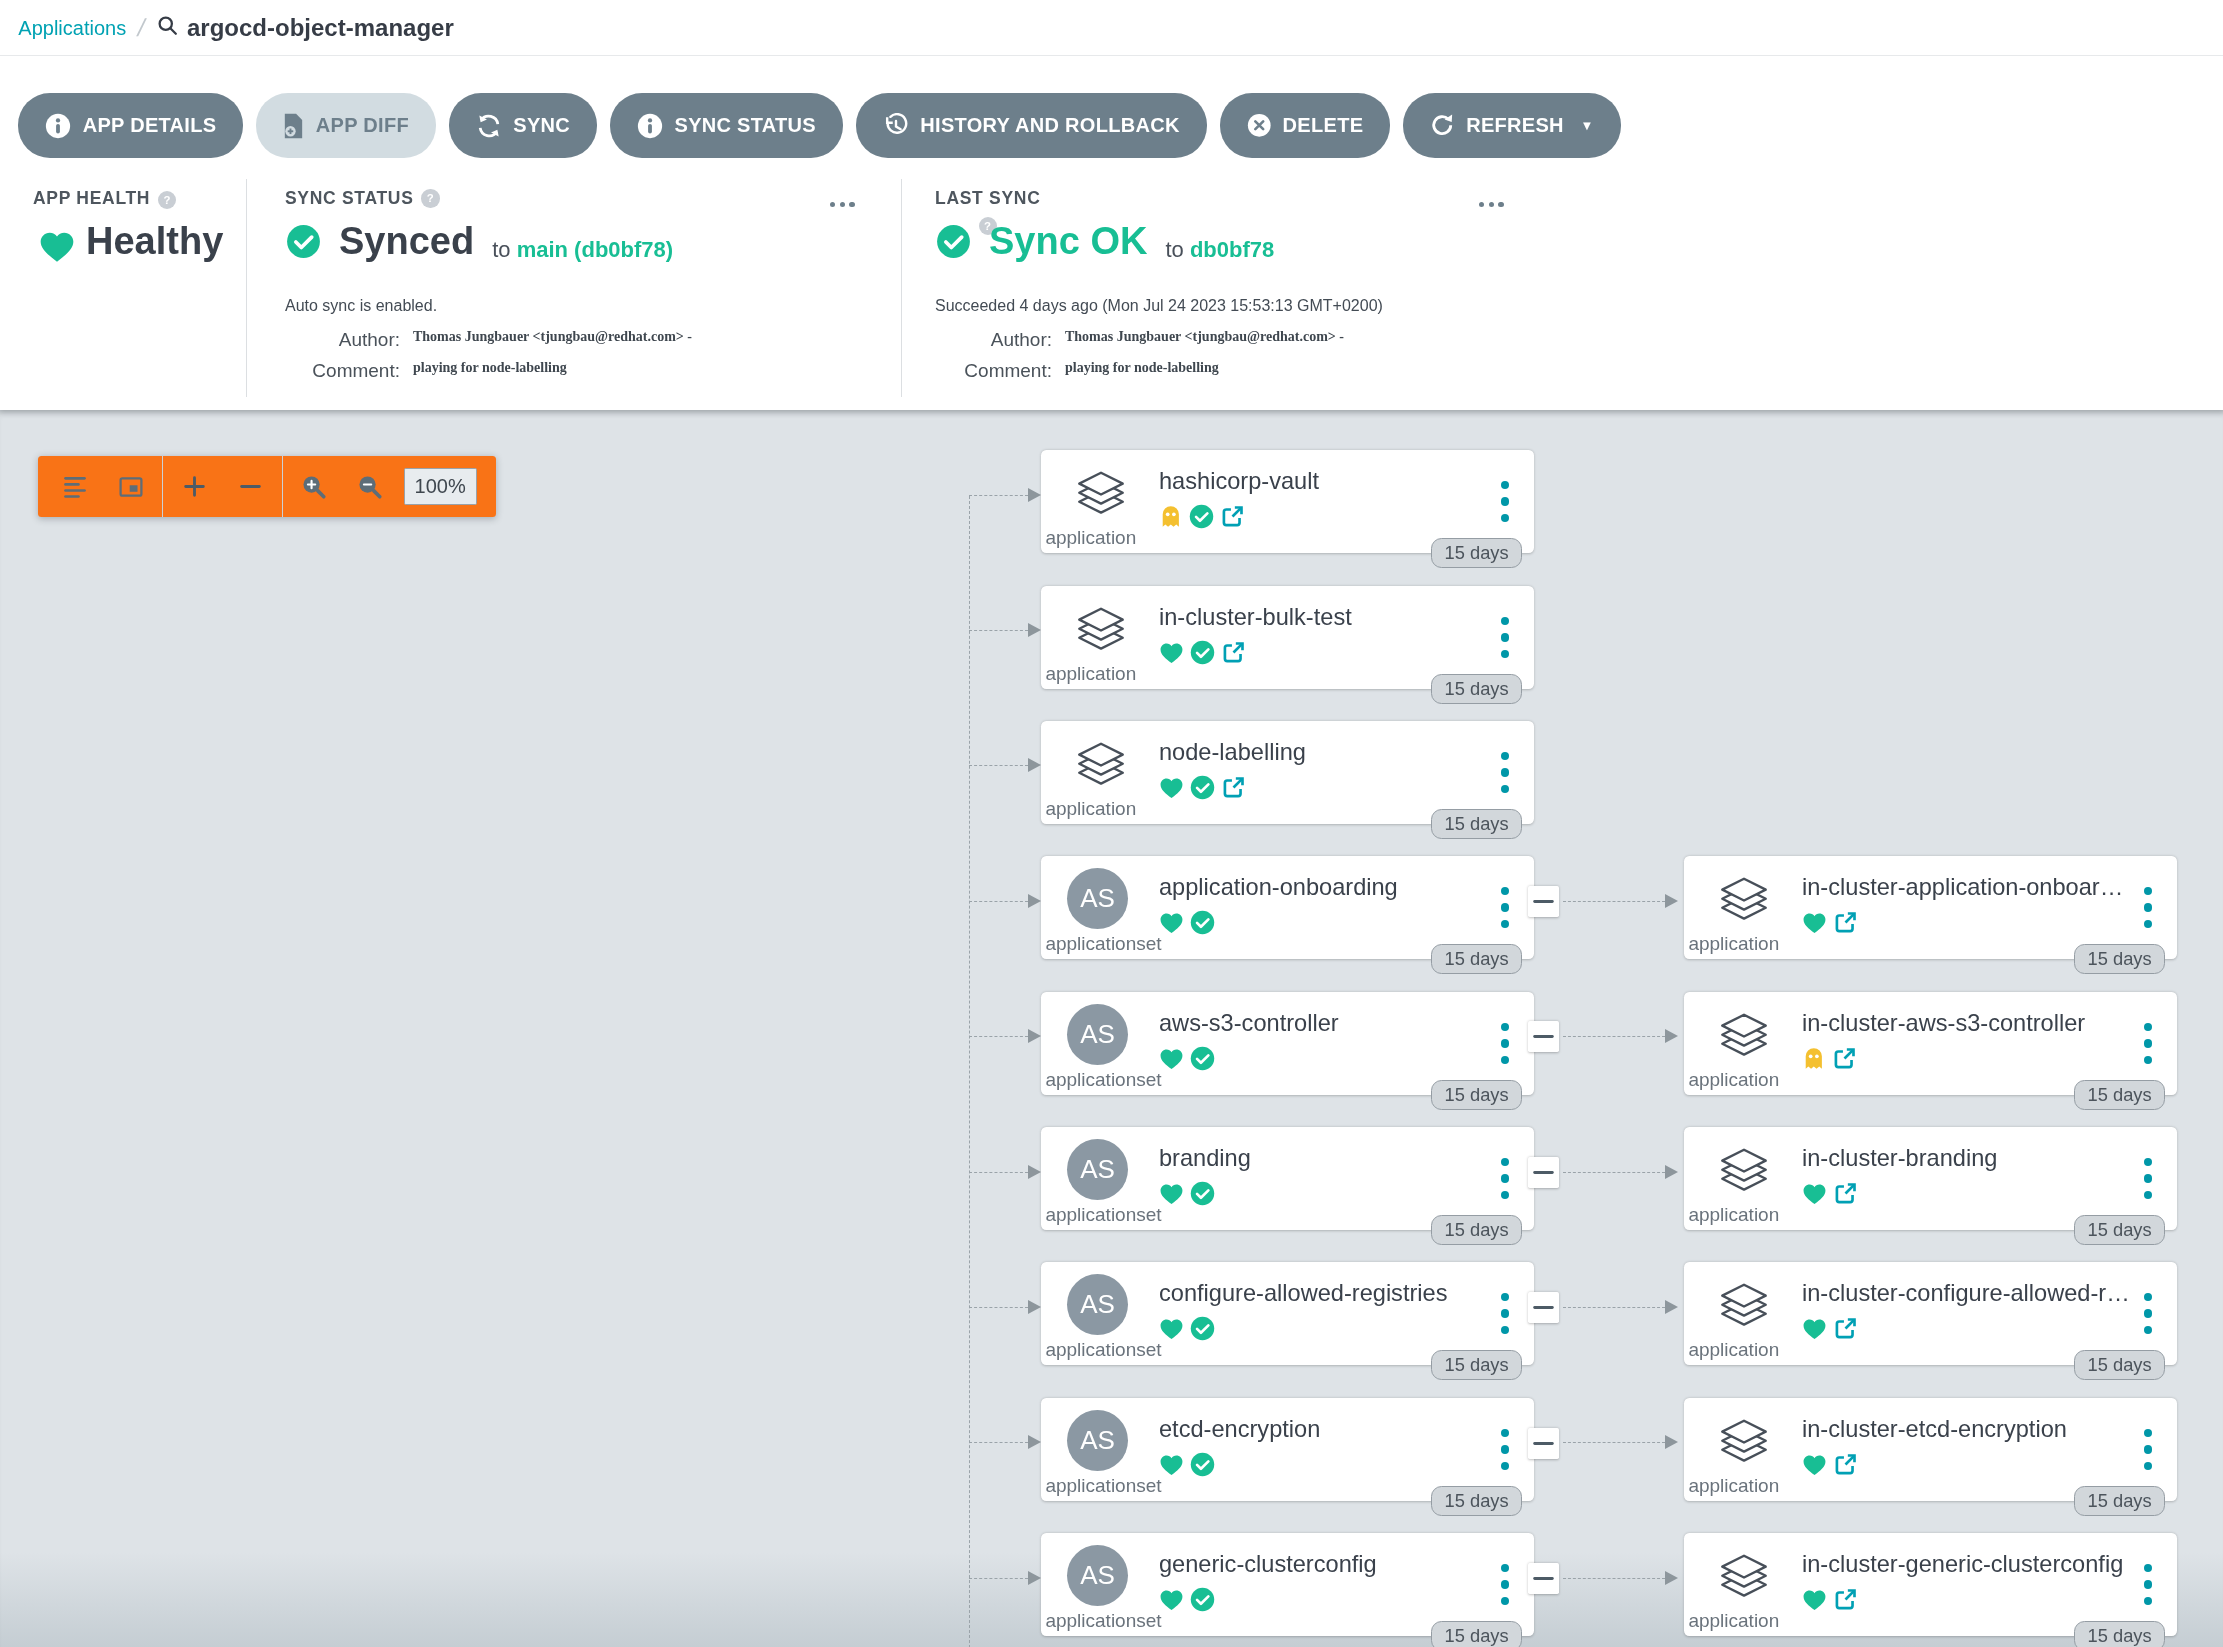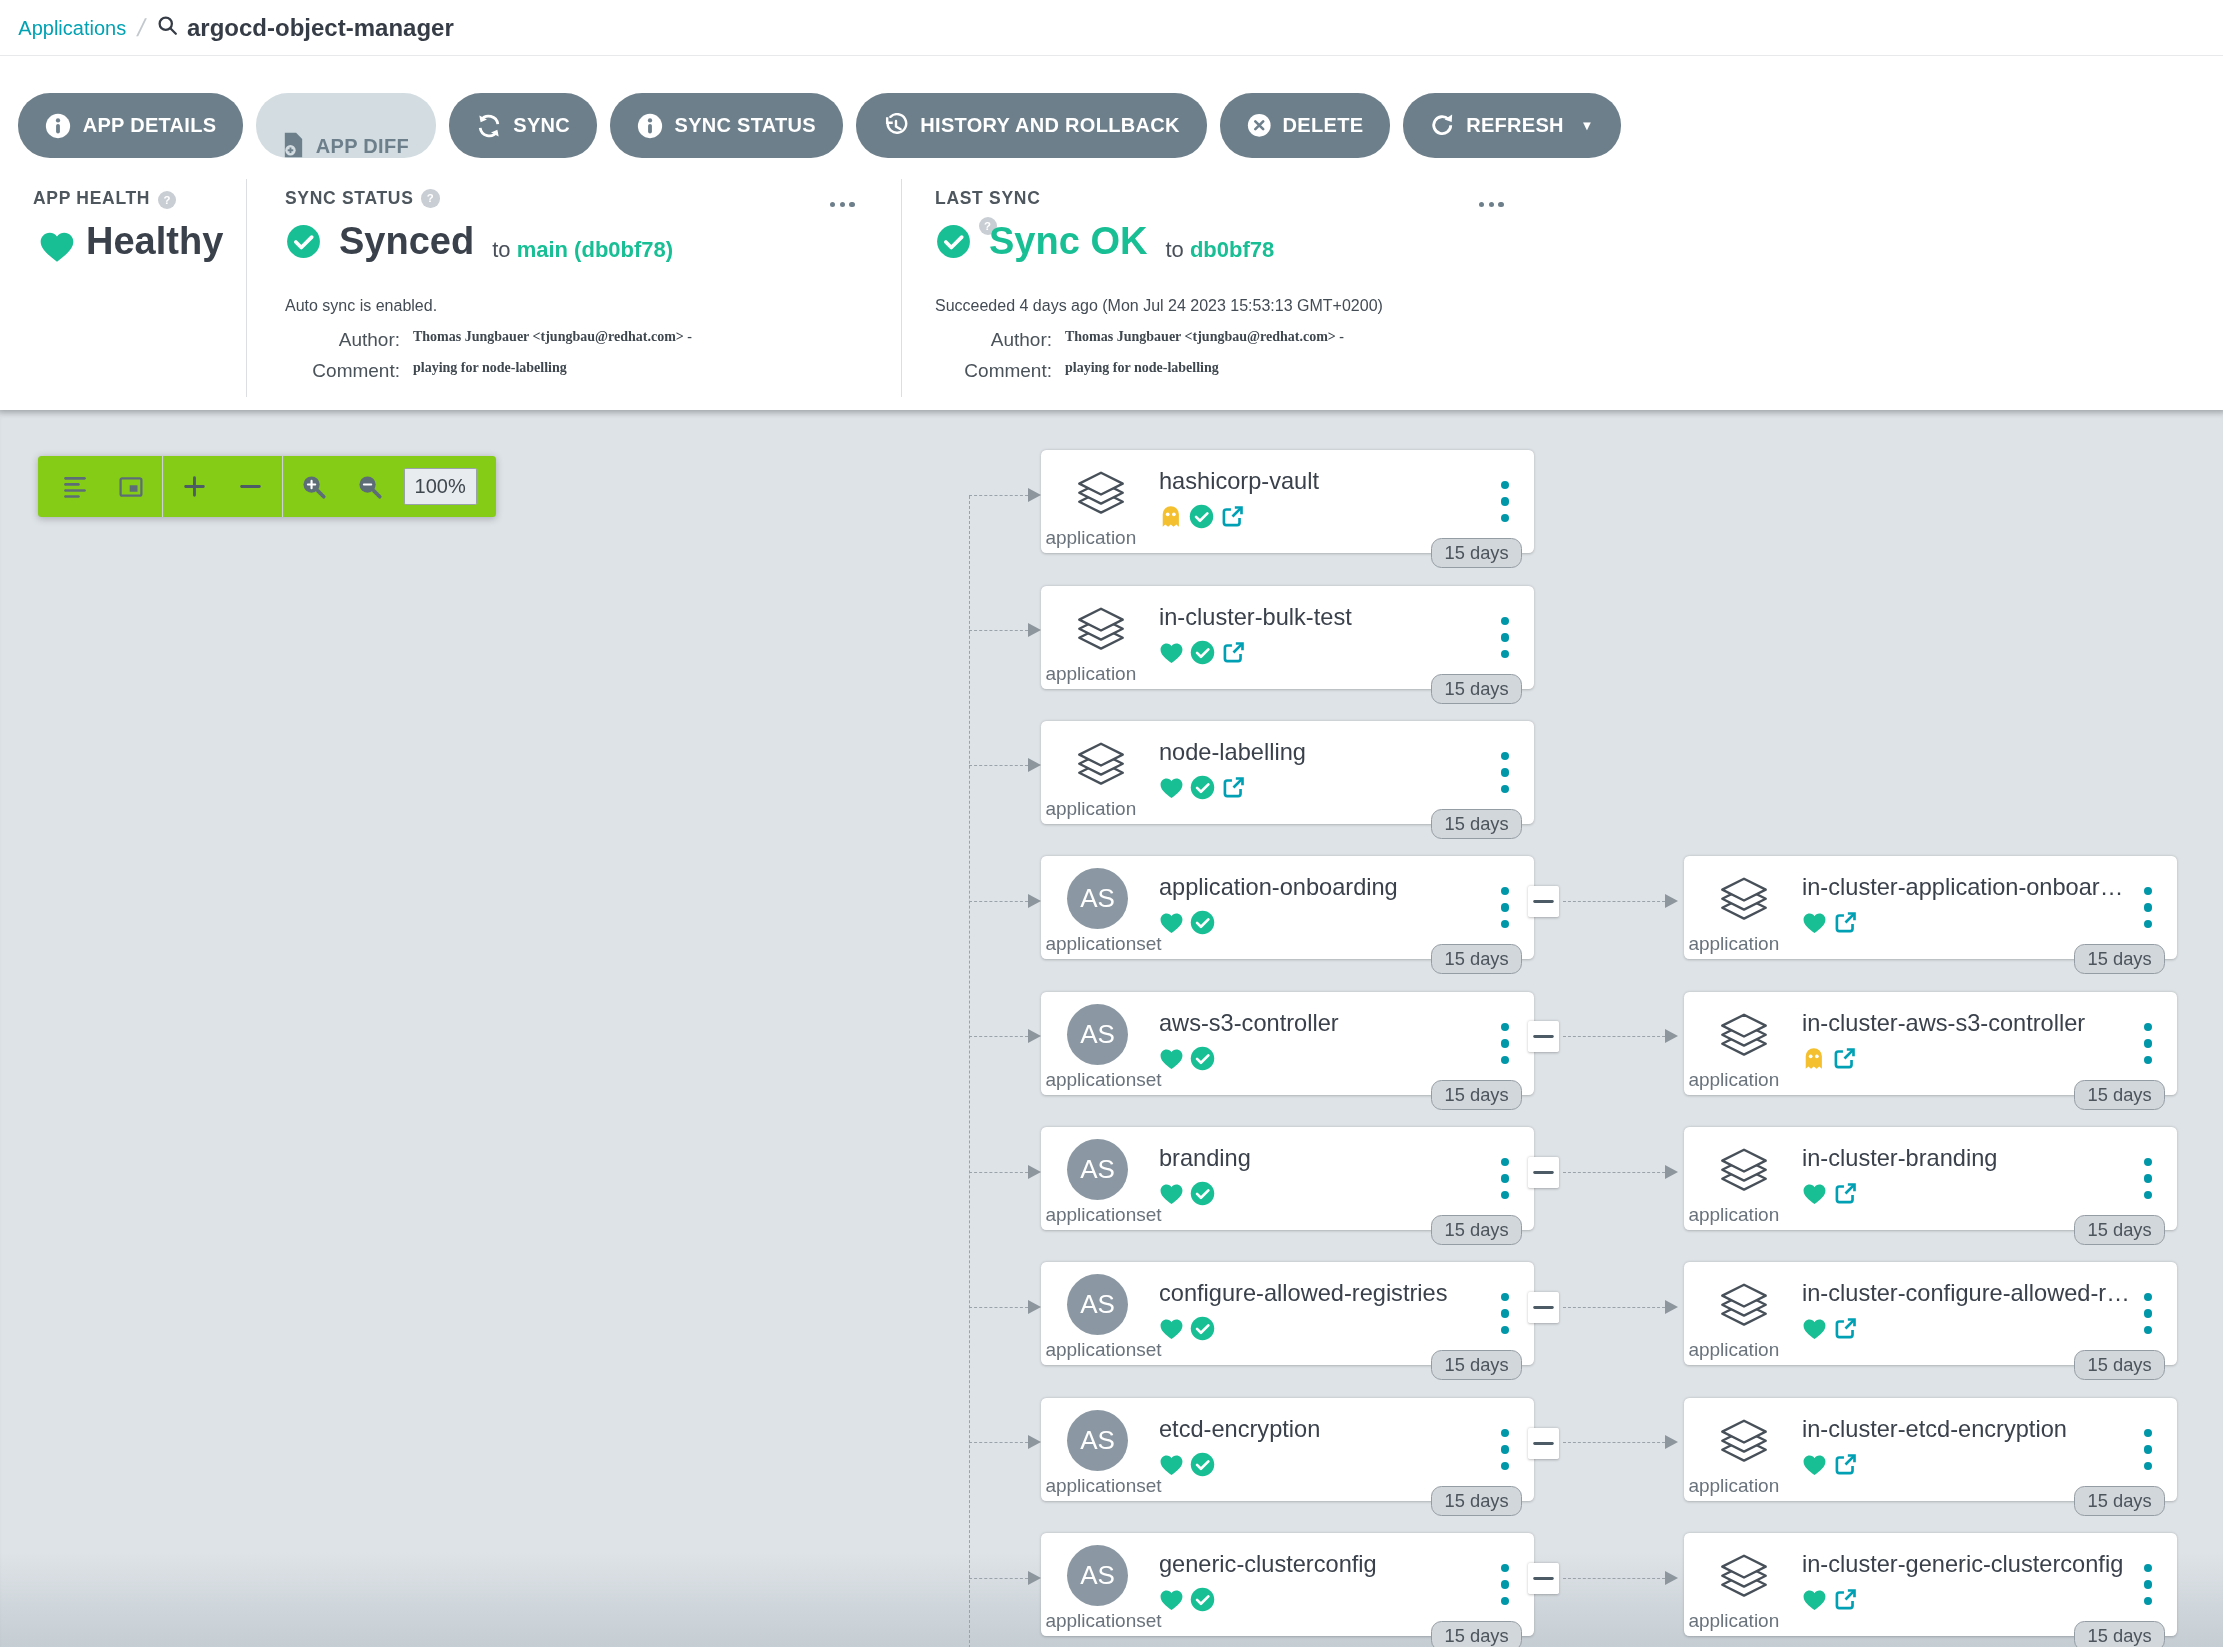--- a/index.html
+++ b/index.html
@@ -21,21 +21,21 @@
   .breadcrumb{position:absolute; left:18.3px; top:0; height:56px; display:flex; align-items:center; gap:12.2px;}
   .crumb-root{color:var(--teal); font-size:20px; cursor:pointer;}
   .crumb-sep{color:#c2c8cd; font-size:24.5px; font-weight:300; transform:skewX(-12deg);}
   .crumb-current{display:flex; align-items:center; gap:8.7px; font-size:24px; font-weight:700; color:#363c46;}
   .breadcrumb-divider{position:absolute; left:0; top:55px; width:2224px; height:0.9px; background:#e7e9eb;}
   
   .toolbar{position:absolute; left:18.3px; top:93px; display:flex; gap:13px;}
   .tb-btn{display:flex; align-items:center; gap:11.4px; height:65px; padding:0 27px; border:none;
     border-radius:32px; background:var(--slate); color:#fff; font-family:inherit;
     font-size:20px; font-weight:600; letter-spacing:0.3px; cursor:pointer; white-space:nowrap;}
-  .tb-btn.disabled{background:var(--slate-disabled); color:var(--slate); cursor:default;align-items:flex-end;}
+  .tb-btn.disabled{background:var(--slate-disabled); color:var(--slate); cursor:default;}
   .tb-btn .icn{display:inline-flex; align-items:center;}
   .tb-btn .caret{font-size:13px; margin-left:5.2px;}
   
   .sec-title{position:absolute; font-size:17.5px; font-weight:700; letter-spacing:0.7px; color:#4e565e;
     display:flex; align-items:center; gap:7.9px;}
   .q-help{width:18.3px; height:18.3px; border-radius:50%; background:#c9ced4; color:#fff; font-size:11.4px;
     font-weight:700; display:inline-flex; align-items:center; justify-content:center; cursor:pointer;}
   .v-divider{position:absolute; top:179px; width:0.9px; height:218px; background:#dcdfe2;}
   .big-row{position:absolute; display:flex; align-items:flex-end; gap:18px; white-space:nowrap;}
   .big-row .chk{align-self:center; display:inline-flex;}
@@ -48,21 +48,21 @@
   .kv-value{position:absolute; font-size:14px; font-weight:700; color:#3f474f; white-space:nowrap;font-family:Liberation Serif, serif;}
   .hdots{position:absolute; display:flex; gap:4.4px; cursor:pointer; padding:5.2px;}
   .hdots i{width:5.2px; height:5.2px; border-radius:50%; background:var(--slate);}
   .health-heart{position:absolute; display:inline-flex;}
   
   .graph{position:absolute; left:0; top:410px; width:2224px; height:1238px; background:var(--graph-bg);
     overflow:hidden; box-shadow:inset 0 7px 7px -5.2px rgba(40,55,65,.22);}
   .graph-vignette{position:absolute; left:0; bottom:0; width:100%; height:96px; pointer-events:none;
     background:linear-gradient(to bottom, rgba(150,165,175,0) 0%, rgba(130,148,158,.28) 100%);}
   
-  .palette{position:absolute; left:38px; top:46px; height:61px; background:#84cc16; border-radius:3.5px;
+  .palette{position:absolute; left:38px; top:46px; height:61px; background:#f97316; border-radius:3.5px;
     box-shadow:0 1.7px 7px rgba(31,41,48,.28); display:flex; align-items:center; padding:0 8.7px; z-index:5;}
   .pal-btn{display:inline-flex; align-items:center; justify-content:center; width:56px; height:61px;
     background:none; border:none; cursor:pointer;}
   .pal-div{width:0.9px; height:61px; background:#ccd1d5; margin:0 3.5px;}
   .zoom-box{width:73px; height:37px; margin:0 10.5px 0 5.2px; background:#e8ecef; border:1.7px solid #9aa2a9;
     border-radius:1.7px; font-size:20px; color:#3f474f; display:flex; align-items:center; justify-content:center;
     cursor:text;}
   
   .trunk{position:absolute; border-left:1.7px dashed var(--dash); pointer-events:none;}
   .dashline{position:absolute; border-top:1.7px dashed var(--dash); pointer-events:none;}

